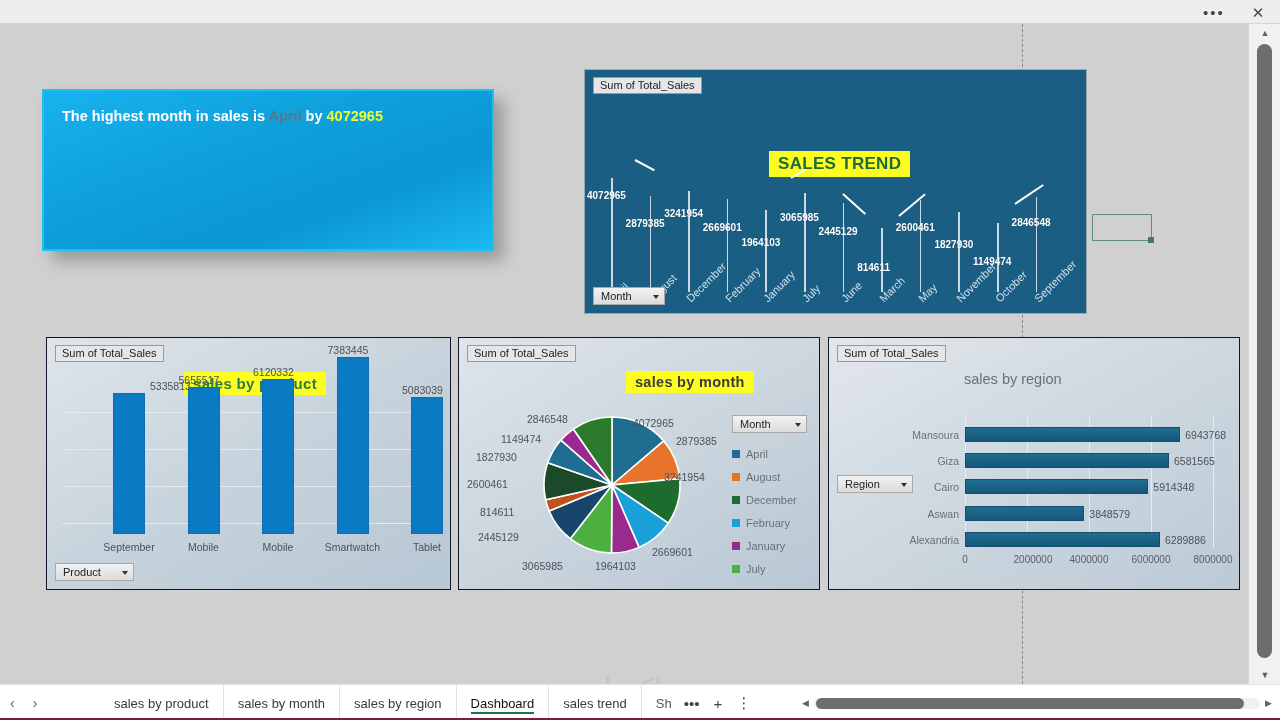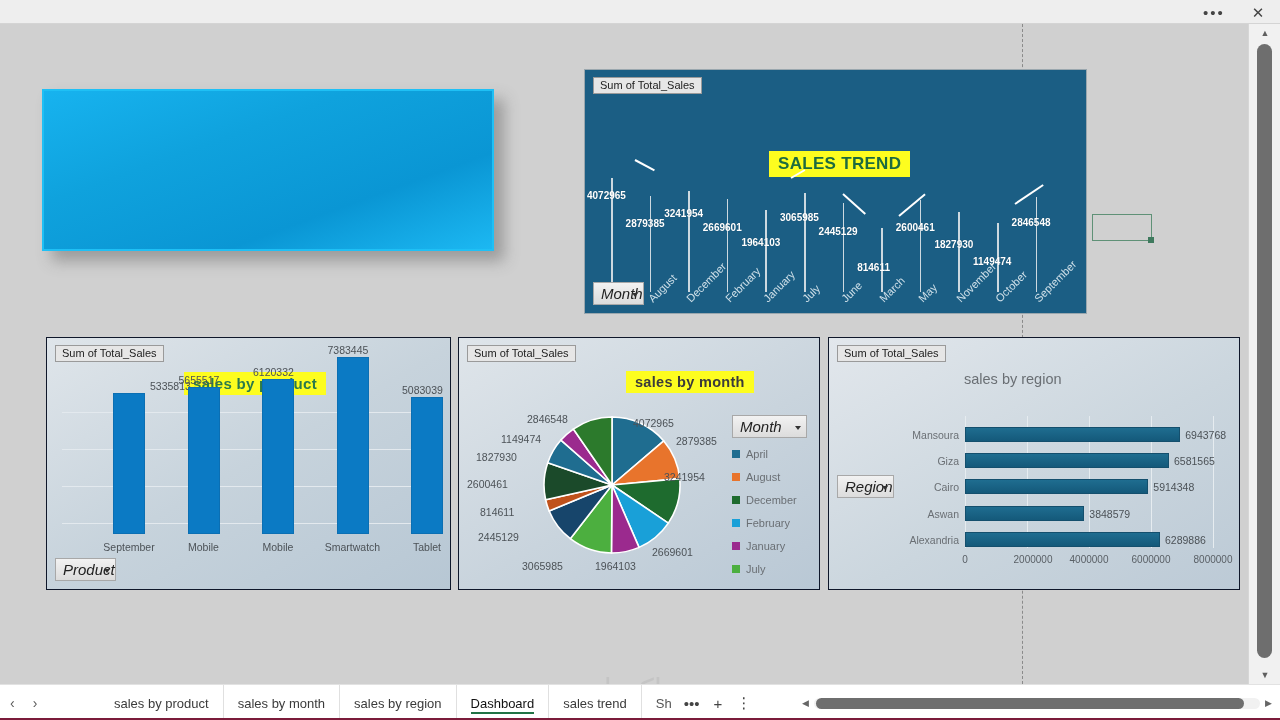--- a/index.html
+++ b/index.html
@@ -76,22 +76,22 @@
   .pivot-tag {
     position: absolute; left: 8px; top: 7px;
     background: #e6e6e6; border: 1px solid #9a9a9a;
     font-size: 11px; color: #222; padding: 1px 6px 2px 6px;
     white-space: nowrap;
   }
   .field-btn {
     position: absolute;
     background: linear-gradient(#f2f2f2,#dcdcdc);
     border: 1px solid #a8a8a8;
-    font-size: 15px; color: #222;
-    padding: 2px 0 2px 7px; white-space: nowrap; font-style: italic;
+    font-size: 11px; color: #222;
+    padding: 2px 32px 2px 7px; white-space: nowrap;
   }
   .field-btn .caret {
     position: absolute; right: 5px; top: 50%;
     margin-top: -1px;
     border-left: 3.5px solid transparent;
     border-right: 3.5px solid transparent;
     border-top: 4px solid #333;
   }
   .hl-title {
     position: absolute;
@@ -278,20 +278,23 @@
     <div class="win-btn win-close">✕</div>
   </div>
 
   <div class="sheet">
 
     <div class="pagebreak" style="left:1022px"></div>
 
     <div class="watermark">اكسل</div>
 
     <div class="kpi-card">
+      <div class="kpi-line">
+        <span>The highest month in sales is </span><span class="kpi-dim">April</span><span> by </span><span class="kpi-val">4072965</span>
+      </div>
     </div>
 
     <div class="chart" id="trend">
       <div class="pivot-tag">Sum of Total_Sales</div>
       <div class="hl-title">SALES TREND</div>
       <div id="trend-plot">
           <div class="stem" style="left: 26px; top: 108px; height: 114px;"></div>
           <div class="stem-lbl" style="left: 2px; top: 120px;">4072965</div>
           <div class="month-lbl" style="left: 22px; top: 226px;">April</div>
           <div class="stem" style="left: 64.6px; top: 126.169px; height: 95.8309px;"></div>

